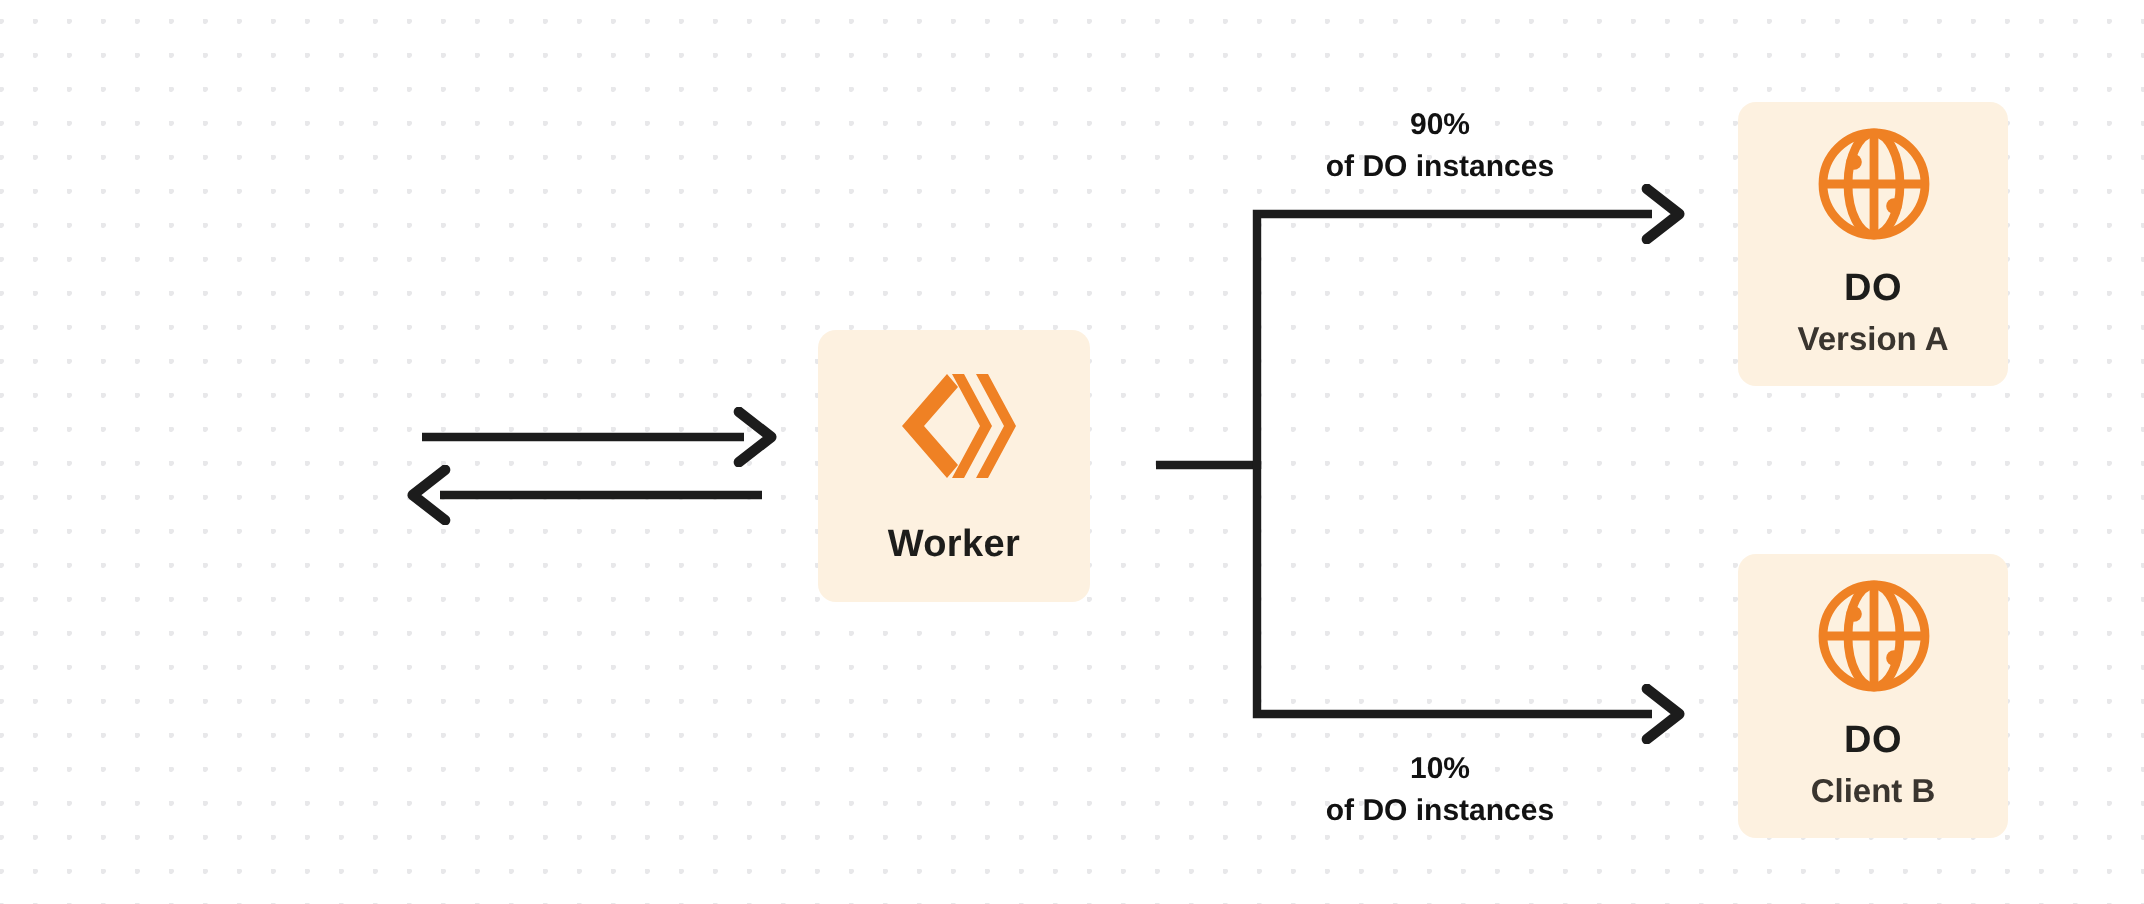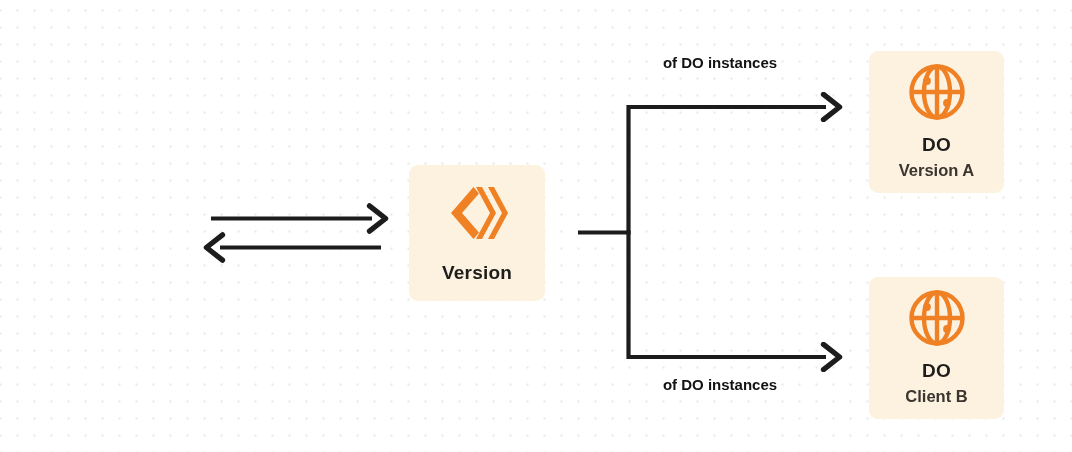--- a/index.html
+++ b/index.html
@@ -152,40 +152,42 @@
     <g>
       <path d="M 628.5 234.5 L 628.5 107 L 826 107" fill="none" stroke="#1c1c1c" stroke-width="4.2" stroke-linecap="butt" stroke-linejoin="miter" marker-end="url(#arrowR)"></path>
     </g>
 
     <g>
       <path d="M 628.5 230.5 L 628.5 357 L 826 357" fill="none" stroke="#1c1c1c" stroke-width="4.2" stroke-linecap="butt" stroke-linejoin="miter" marker-end="url(#arrowR)"></path>
     </g>
   </svg>
 
   <div class="edge-label label-90">
+    <div>90%</div>
     <div>of DO instances</div>
   </div>
 
   <div class="edge-label label-10">
+    <div>10%</div>
     <div>of DO instances</div>
   </div>
 
 
   <div class="node node-worker">
     <span class="icon-wrap worker-icon-wrap">
       <svg width="62" height="62" viewBox="0 0 62 62" xmlns="http://www.w3.org/2000/svg">
 
         <path d="M 27.5 5 L 5 31 L 27.5 57 L 33 50.5 L 16 31 L 33 11.5 Z" fill="#ef8124"></path>
 
         <path d="M 30 5 L 36 5 L 50 31 L 36 57 L 30 57 L 44 31 Z" fill="#ef8124"></path>
 
         <path d="M 42 5 L 48 5 L 62 31 L 48 57 L 42 57 L 56 31 Z" fill="#ef8124"></path>
       </svg>
     </span>
-    <div class="node-title">Version</div>
+    <div class="node-title">Worker</div>
   </div>
 
   <div class="node node-do-a">
     <span class="icon-wrap do-icon-wrap">
       <svg width="58" height="58" viewBox="0 0 58 58" xmlns="http://www.w3.org/2000/svg">
         <g fill="none" stroke="#ef8124" stroke-width="4.4">
           <circle cx="29" cy="29" r="25.5"></circle>
           <line x1="29" y1="3.5" x2="29" y2="54.5"></line>
           <line x1="3.5" y1="29" x2="54.5" y2="29"></line>
           <ellipse cx="29" cy="29" rx="13" ry="25.5"></ellipse>

